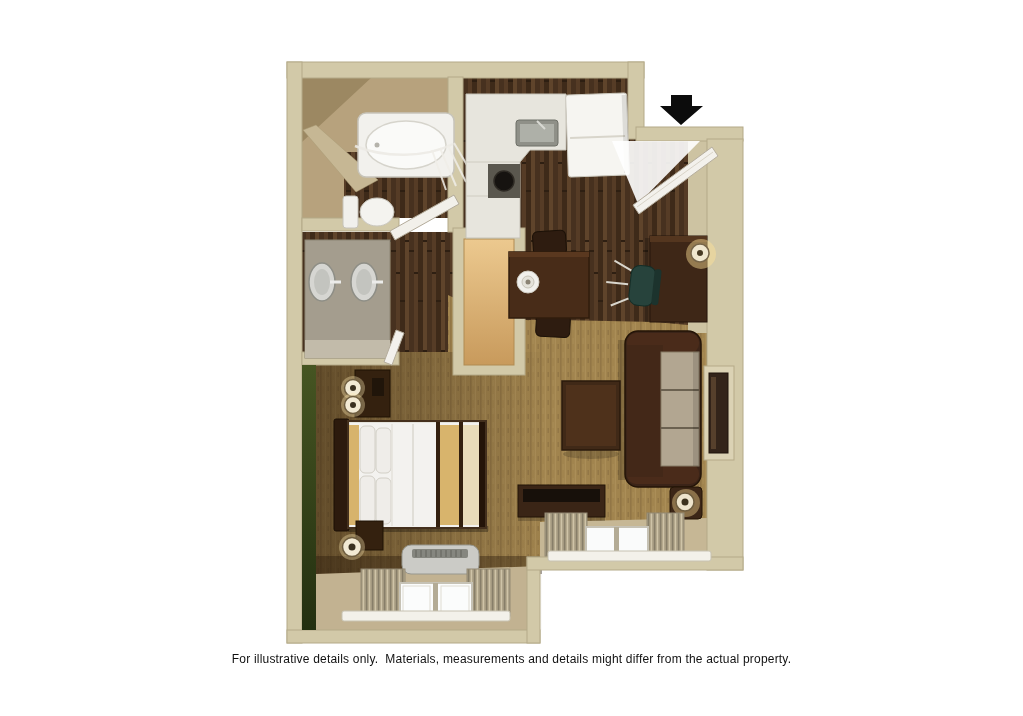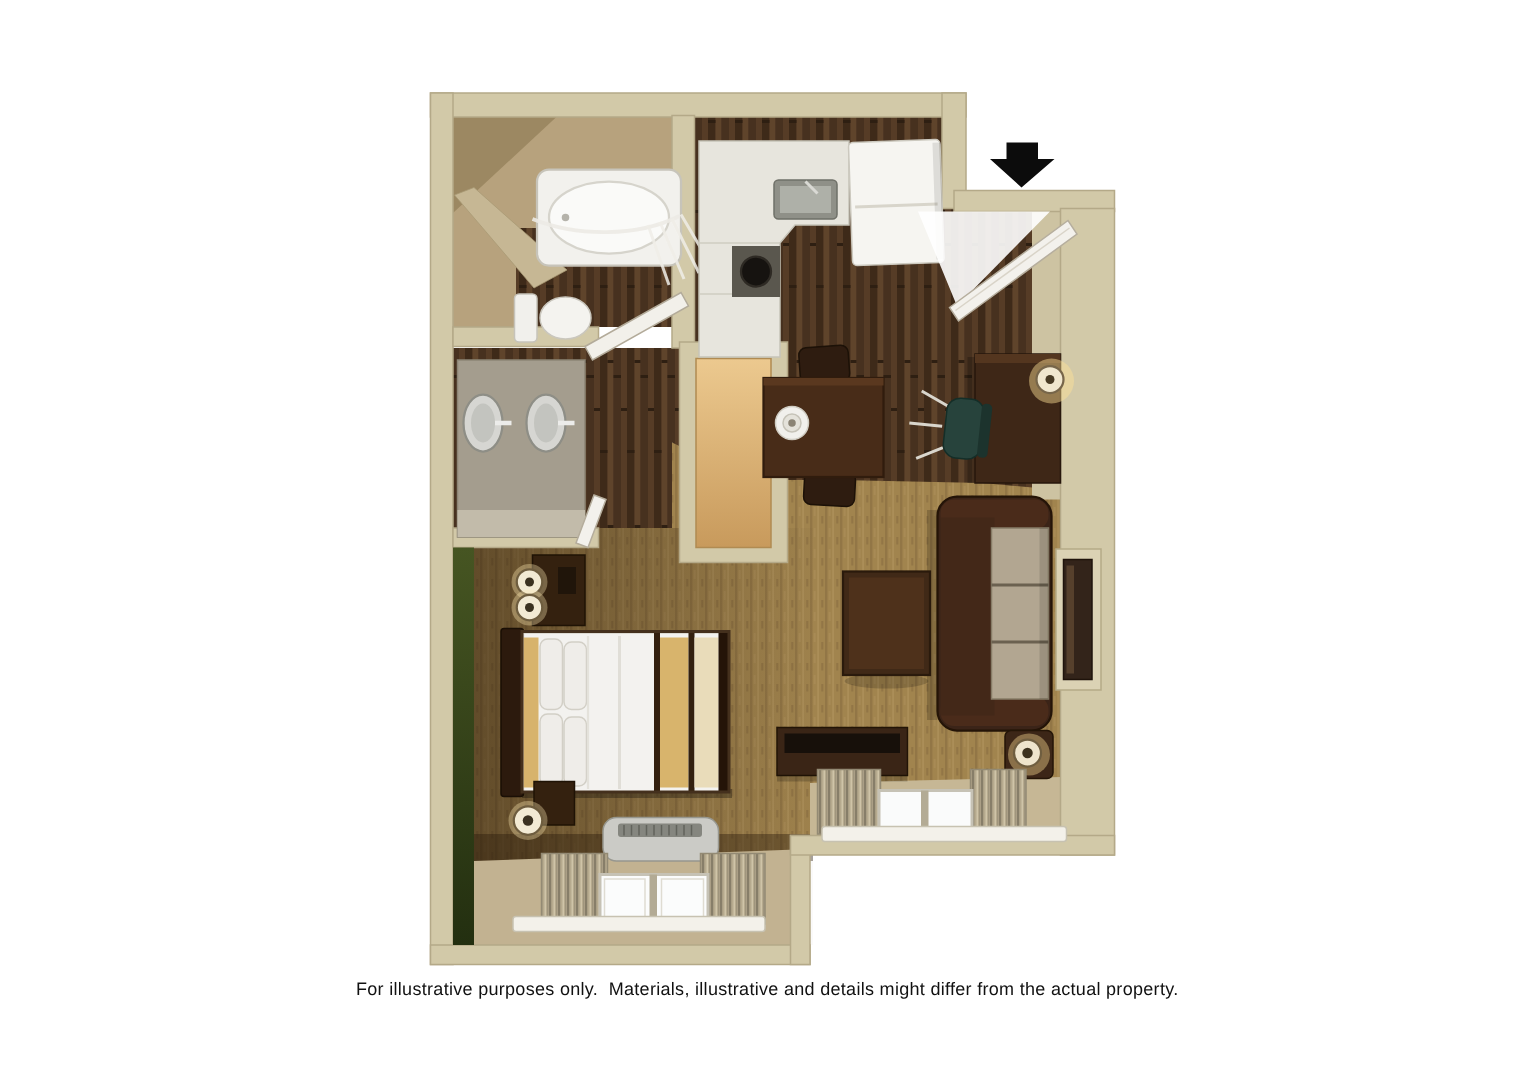--- a/index.html
+++ b/index.html
@@ -248,14 +248,14 @@
   </g>
   <g>
     <rect x="545" y="513" width="42" height="43" fill="url(#curtainPat)" stroke="#938a74" stroke-width="1"></rect>
     <rect x="647" y="513" width="37" height="41" fill="url(#curtainPat)" stroke="#938a74" stroke-width="1"></rect>
     <rect x="586" y="527" width="62" height="29" fill="#fafbfb" stroke="#c6c2b5" stroke-width="2"></rect>
     <rect x="614" y="527" width="5" height="29" fill="#b3ab95"></rect>
     <rect x="548" y="551" width="163" height="10" rx="2" fill="#f3f1ea" stroke="#c7c2b1" stroke-width="1"></rect>
   </g>
 </svg>
 
-<div class="caption">For illustrative purposes only.  Materials, illustrative and details might differ from the actual property.</div>
+<div class="caption">For illustrative details only.  Materials, measurements and details might differ from the actual property.</div>
 </div>
 
 </body></html>

